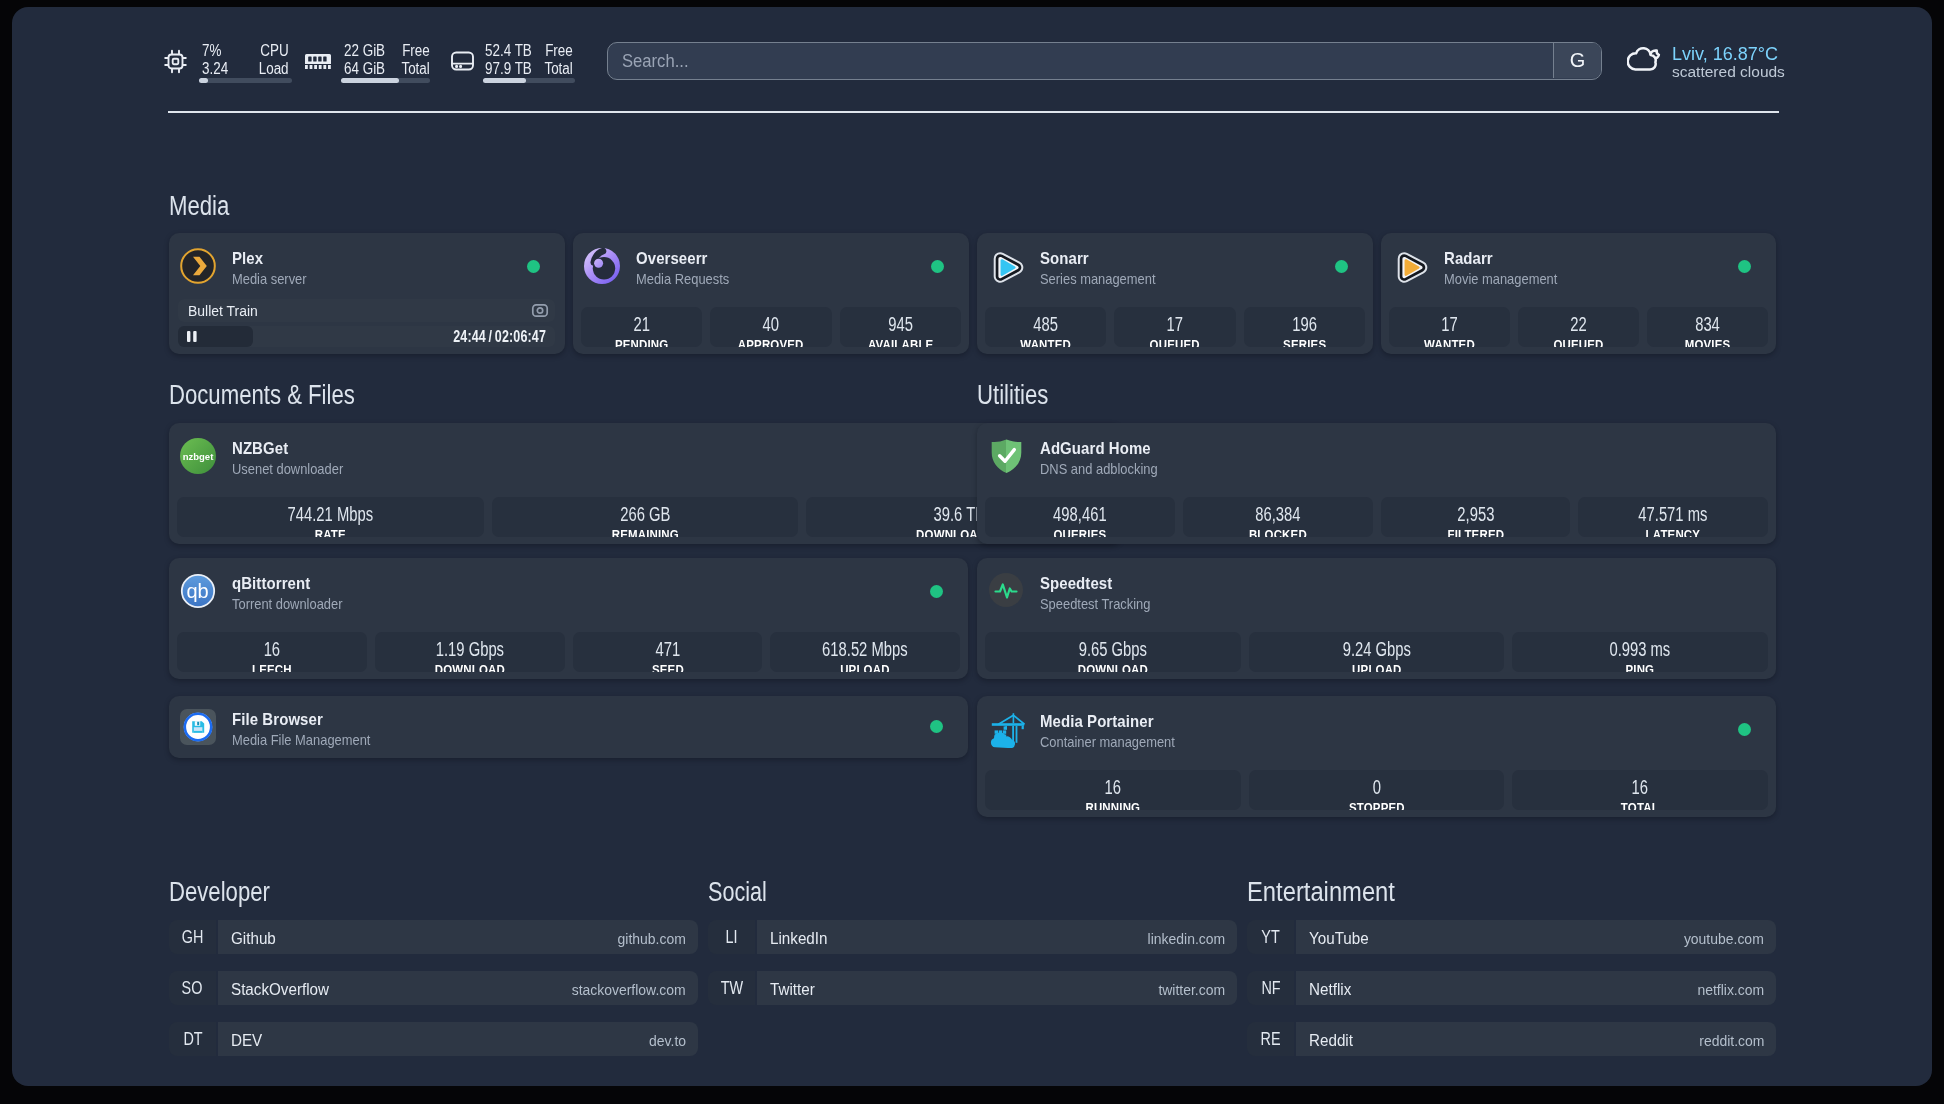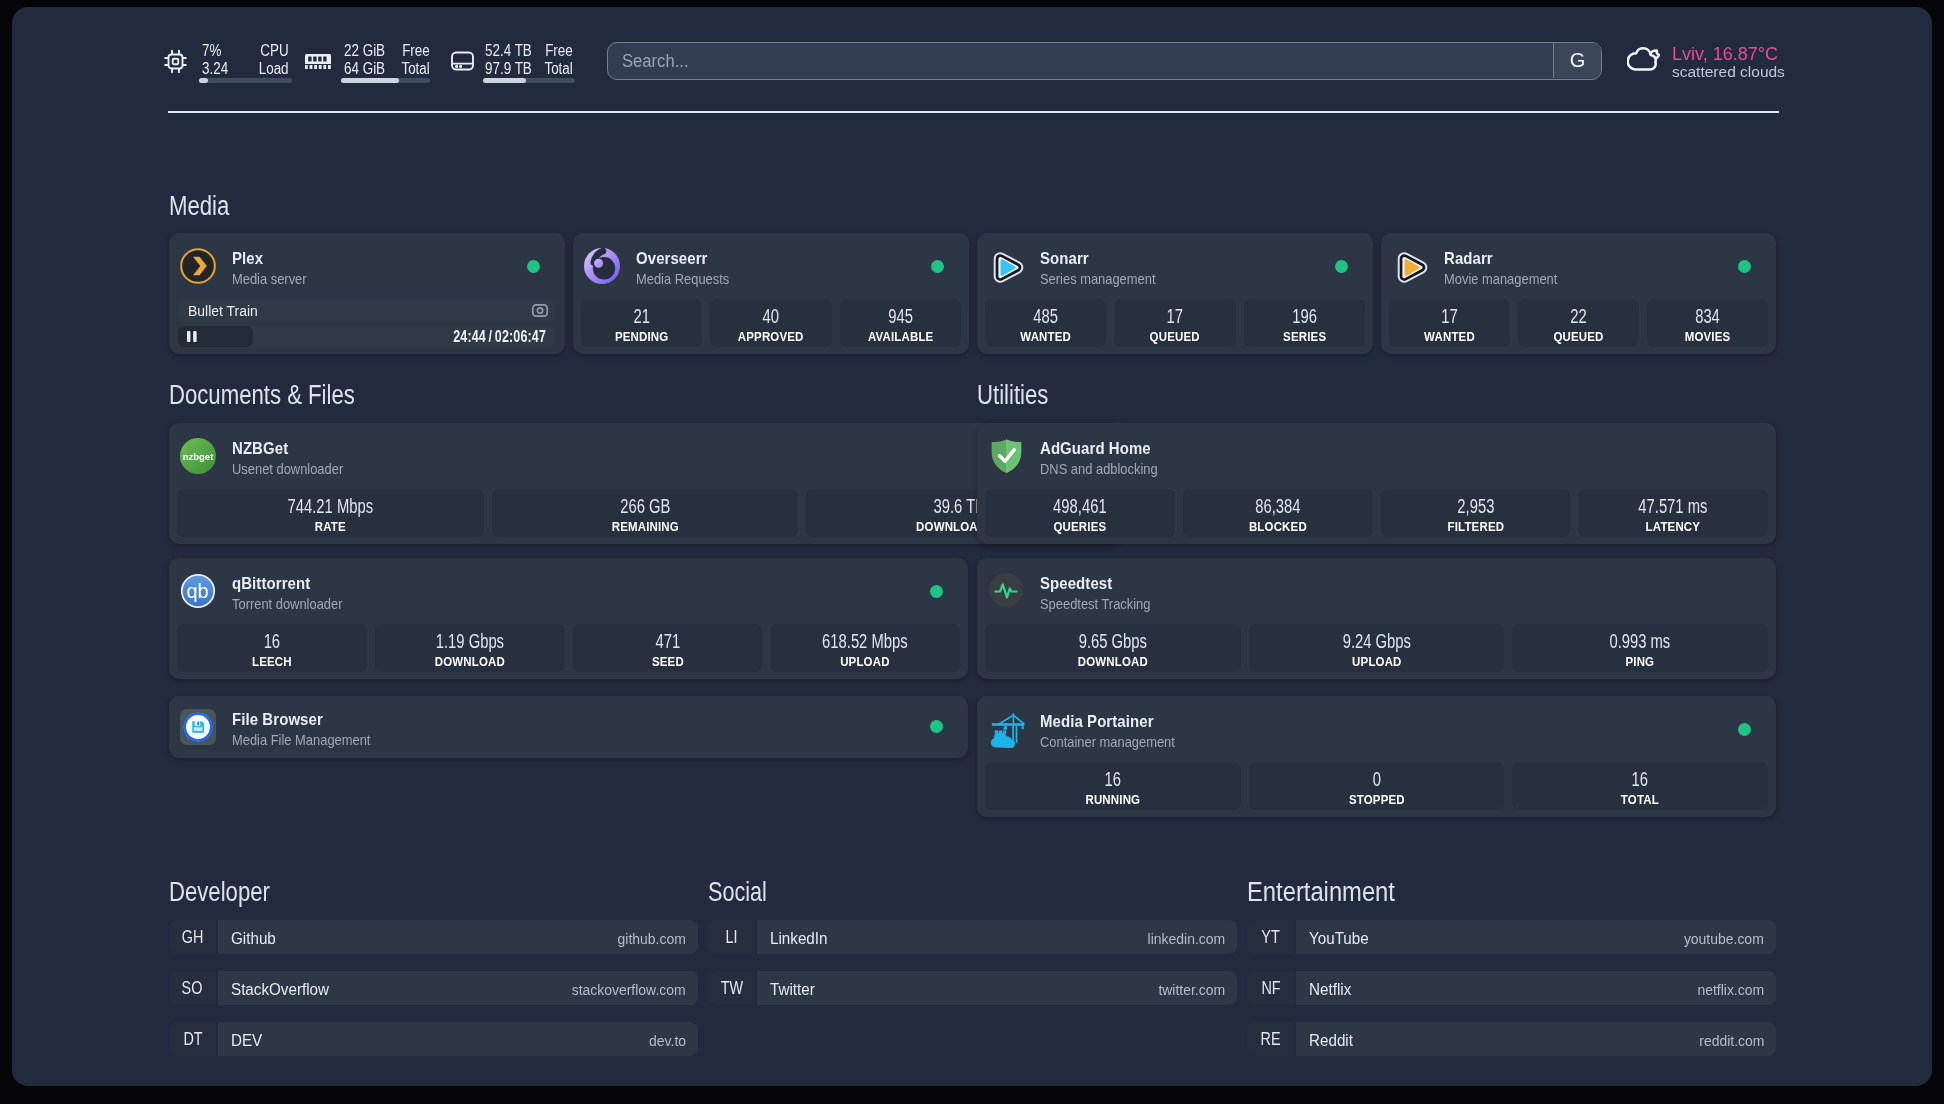--- a/index.html
+++ b/index.html
@@ -18,37 +18,37 @@
 .bar .fill { position:absolute; left:0; top:0; height:5px; border-radius:3px; background:#CBD3DF; }
 
 .search { position:absolute; left:595px; top:35px; width:995px; height:38px;
   border:1.5px solid #75808F; border-radius:10px; background:#323D51; }
 .search .ph { position:absolute; left:14px; top:8px; font-size:17.5px; color:#9AA4B5; transform:scaleX(0.95); transform-origin:0 0;}
 .search .gbtn { position:absolute; right:0; top:0; width:48px; height:35px; background:#3B4659;
   border-left:1.5px solid #75808F; border-radius:0 8px 8px 0; color:#F2F5F9;
   font-size:20px; text-align:center; line-height:34px; }
 
 .weather { position:absolute; left:1615px; top:35px; }
-.weather .t1 { position:absolute; left:45px; top:2px; font-size:18px; color:#ec4899; white-space:nowrap; }
+.weather .t1 { position:absolute; left:45px; top:2px; font-size:18px; color:#7dd3fc; white-space:nowrap; }
 .weather .t2 { position:absolute; left:45px; top:21px; font-size:15.5px; color:#BFC9D6; white-space:nowrap; }
 
 .hr { position:absolute; left:156px; top:104px; width:1611px; height:2px; background:#DFE5ED; }
 
 
 h2.sec { position:absolute; font-size:27px; font-weight:400; color:#DCE3EC; transform:scaleX(0.82); transform-origin:0 0; white-space:nowrap; }
 
 .card { position:absolute; background:#2D3644; border-radius:10px; box-shadow:0 2px 5px rgba(8,12,20,0.35);padding-left:8px; }
 .card .cico { position:absolute; left:11px; top:15px; width:36px; height:36px; }
 .card .ttl { position:absolute; left:63px; top:16px; font-size:17px; font-weight:700; color:#E9EDF4;
   transform:scaleX(0.88); transform-origin:0 0; white-space:nowrap; letter-spacing:0.1px;}
 .card .sub { position:absolute; left:63px; top:38px; font-size:14.5px; color:#9FA9B8;
   transform:scaleX(0.89); transform-origin:0 0; white-space:nowrap; }
 .card .dot { position:absolute; right:25px; top:27px; width:13px; height:13px; border-radius:50%; background:#1FC383; }
 .stats { position:absolute; left:8px; right:8px; top:66px; height:48px; display:flex; gap:8px; }
-.stats .box { flex:1; background:#27303E; border-radius:7px; text-align:center; overflow:hidden; }
+.stats .box { flex:1; background:#27303E; border-radius:7px; text-align:center; overflow:hidden;margin-top:8px; }
 .stats .num { margin-top:6px; font-size:20px; color:#DFE6EE; transform:scaleX(0.74); white-space:nowrap;}
 .stats .lab { margin-top:1px; font-size:13.5px; font-weight:700; color:#FFFFFF; letter-spacing:0.2px;
   transform:scaleX(0.85); white-space:nowrap;}
 
 
 .mrow { position:absolute; left:9px; right:10px; background:#303946; border-radius:6px; }
 .mrow1 { top:66px; height:23px; }
 .mrow2 { top:93px; height:21px; }
 .mtitle { position:absolute; left:10px; top:3px; font-size:15.5px; color:#E8EDF4; transform:scaleX(0.9); transform-origin:0 0;}
 .pill { position:absolute; left:0; top:0; width:75px; height:21px; background:#232B38; border-radius:6px; }

